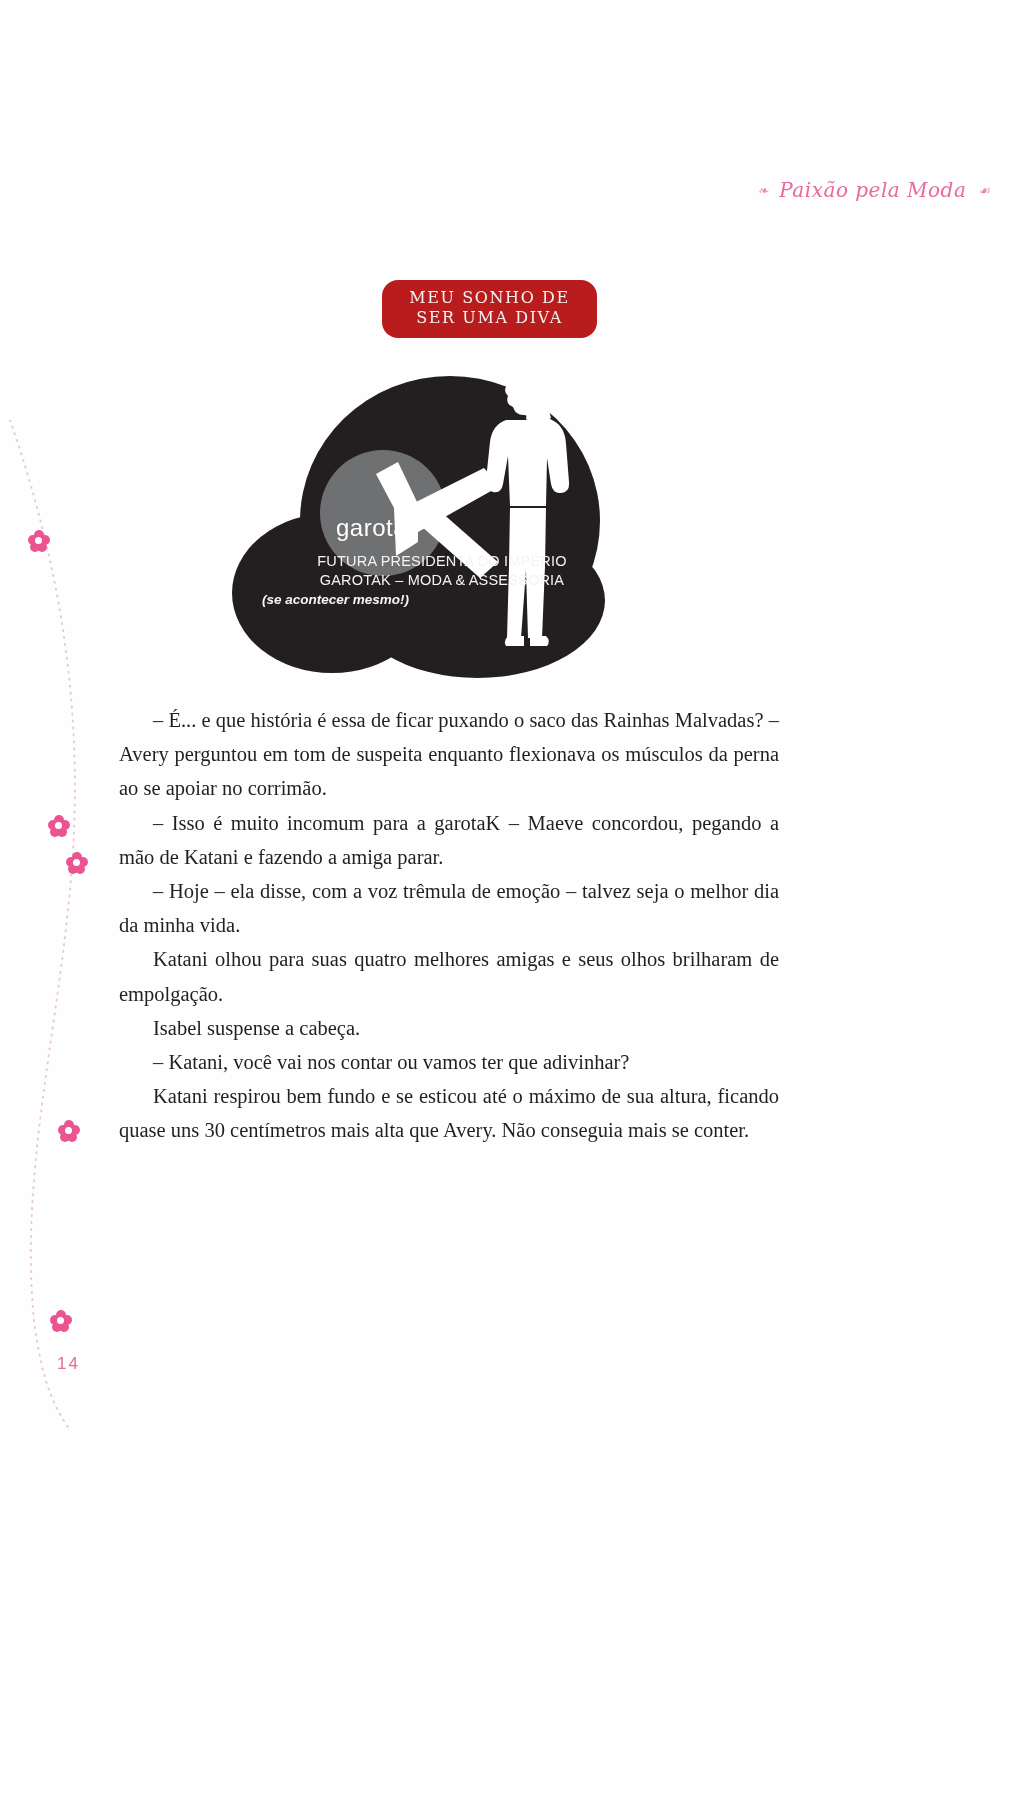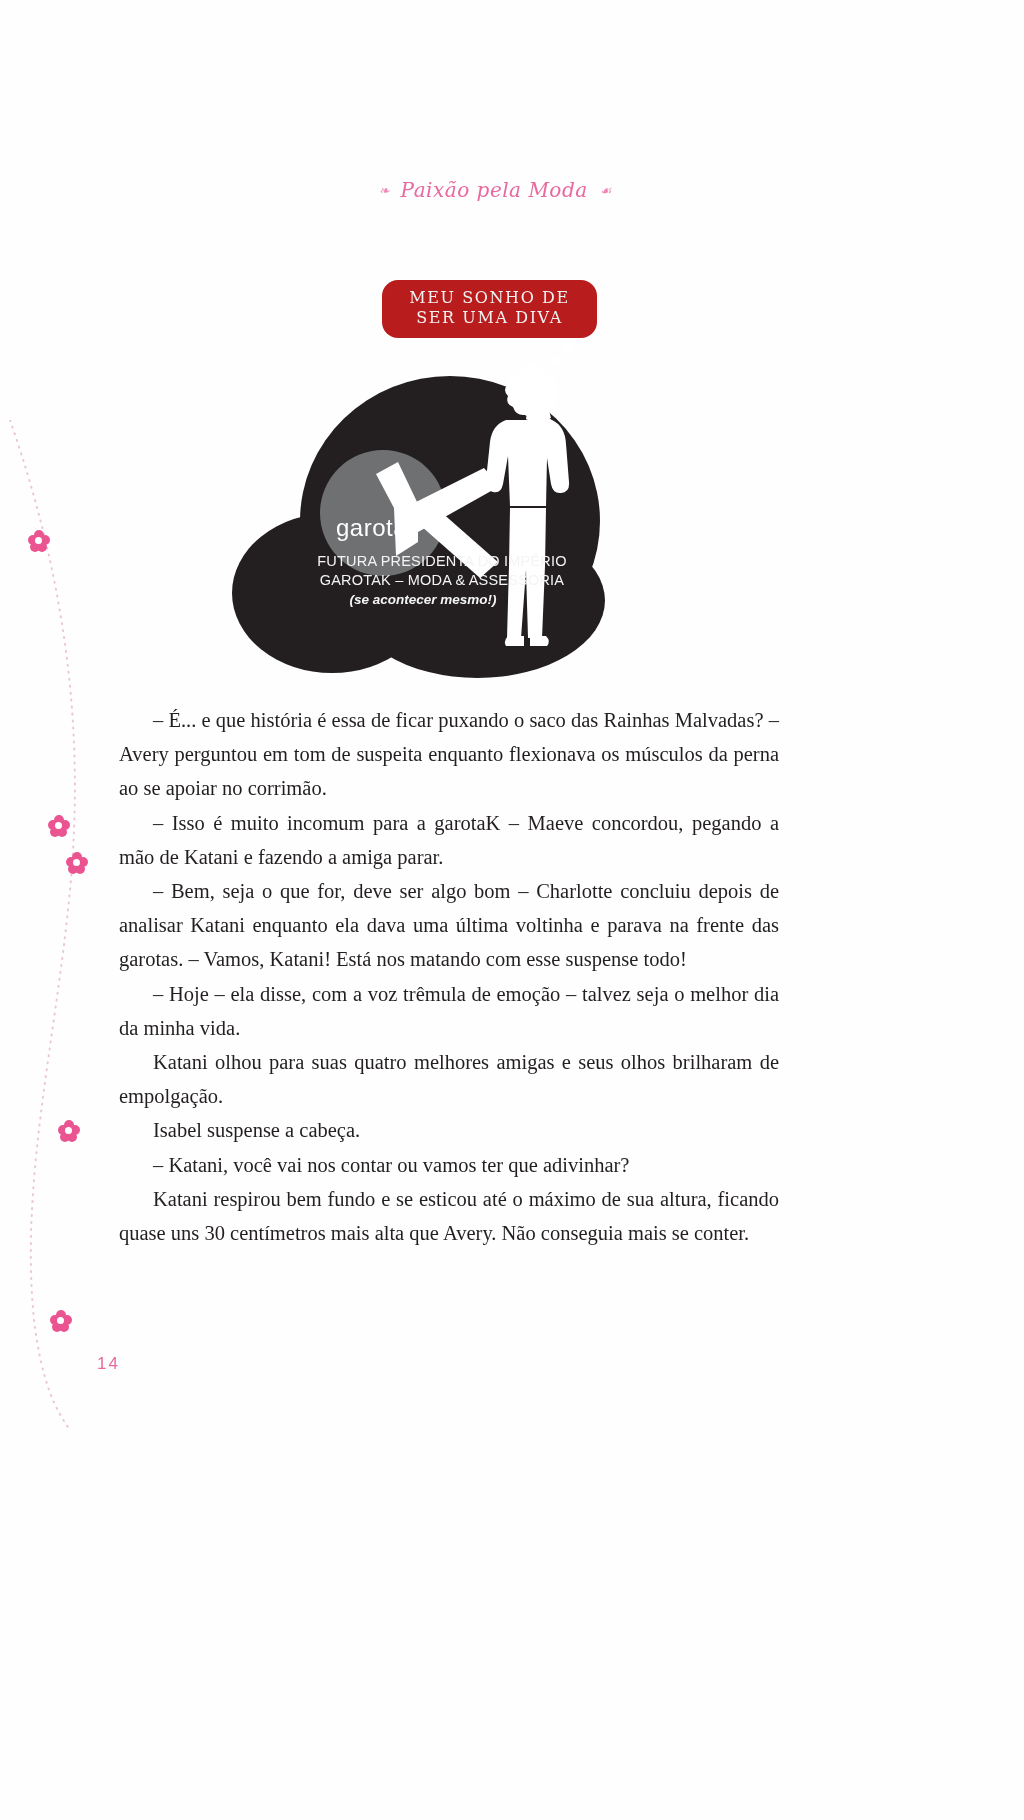--- a/index.html
+++ b/index.html
@@ -56,21 +56,21 @@
     border-radius: 50%;
     background: #ffffff;
   }
 
   
   .running-head {
     position: absolute;
     top: 178px;
     left: 0;
     width: 989px;
-    text-align: center;
+    text-align: right;
     color: #e8699f;
     font-family: "DejaVu Serif", serif;
     font-style: italic;
     font-size: 19px;
     letter-spacing: 0.5px;
     white-space: nowrap;
   }
   .running-head .rh-orn {
     font-size: 13px;
     vertical-align: 2px;
@@ -190,21 +190,21 @@
     letter-spacing: 0.2px;
     white-space: nowrap;
   }
   .cap-sub {
     color: #f4f4f4;
     font-family: "Liberation Sans", sans-serif;
     font-weight: bold;
     font-style: italic;
     font-size: 13.5px;
     line-height: 19px;
-    text-align: center;
+    text-align: left;
     padding-right: 38px;
   }
 
   
   .body-copy {
     position: absolute;
     left: 119px;
     top: 703px;
     width: 660px;
   }
@@ -222,21 +222,20 @@
 
   
   .folio {
     position: absolute;
     left: 57px;
     top: 1354px;
     color: #e8699f;
     font-family: "Liberation Sans", sans-serif;
     font-size: 17px;
     letter-spacing: 2px;
-    margin-left: 40px;
   }
 </style>
 </head>
 <body>
 
 <div class="page">
 
   <div class="ribbon">
     <svg width="130" height="1010" viewBox="0 0 130 1010" aria-hidden="true">
       <path d="M 10 0 C 62 150, 86 300, 70 470 C 56 620, 20 760, 34 900 C 42 965, 56 990, 70 1010" fill="none" stroke="#e9c7d6" stroke-width="2" stroke-dasharray="1 6" stroke-linecap="round"></path>
@@ -329,21 +328,20 @@
     <div class="caption">
       <div class="cap-line">FUTURA PRESIDENTA DO IMPÉRIO</div>
       <div class="cap-line">GAROTAK – MODA &amp; ASSESSORIA</div>
       <div class="cap-sub">(se acontecer mesmo!)</div>
     </div>
   </div>
 
   <div class="body-copy">
     <p class="para">– É... e que história é essa de ficar puxando o saco das Rainhas Malvadas? – Avery perguntou em tom de suspeita enquanto flexionava os músculos da perna ao se apoiar no corrimão.</p>
     <p class="para">– Isso é muito incomum para a garotaK – Maeve concordou, pegando a mão de Katani e fazendo a amiga parar.</p>
-    <p class="para">– Bem, seja o que for, deve ser algo bom – Charlotte concluiu depois de analisar Katani enquanto ela dava uma última voltinha e parava na frente das garotas. – Vamos, Katani! Está nos matando com esse suspense todo!</p>
     <p class="para">– Hoje – ela disse, com a voz trêmula de emoção – talvez seja o melhor dia da minha vida.</p>
     <p class="para">Katani olhou para suas quatro melhores amigas e seus olhos brilharam de empolgação.</p>
     <p class="para">Isabel suspense a cabeça.</p>
     <p class="para">– Katani, você vai nos contar ou vamos ter que adivinhar?</p>
     <p class="para">Katani respirou bem fundo e se esticou até o máximo de sua altura, ficando quase uns 30 centímetros mais alta que Avery. Não conseguia mais se conter.</p>
   </div>
 
   <div class="folio">14</div>
 
 </div>

